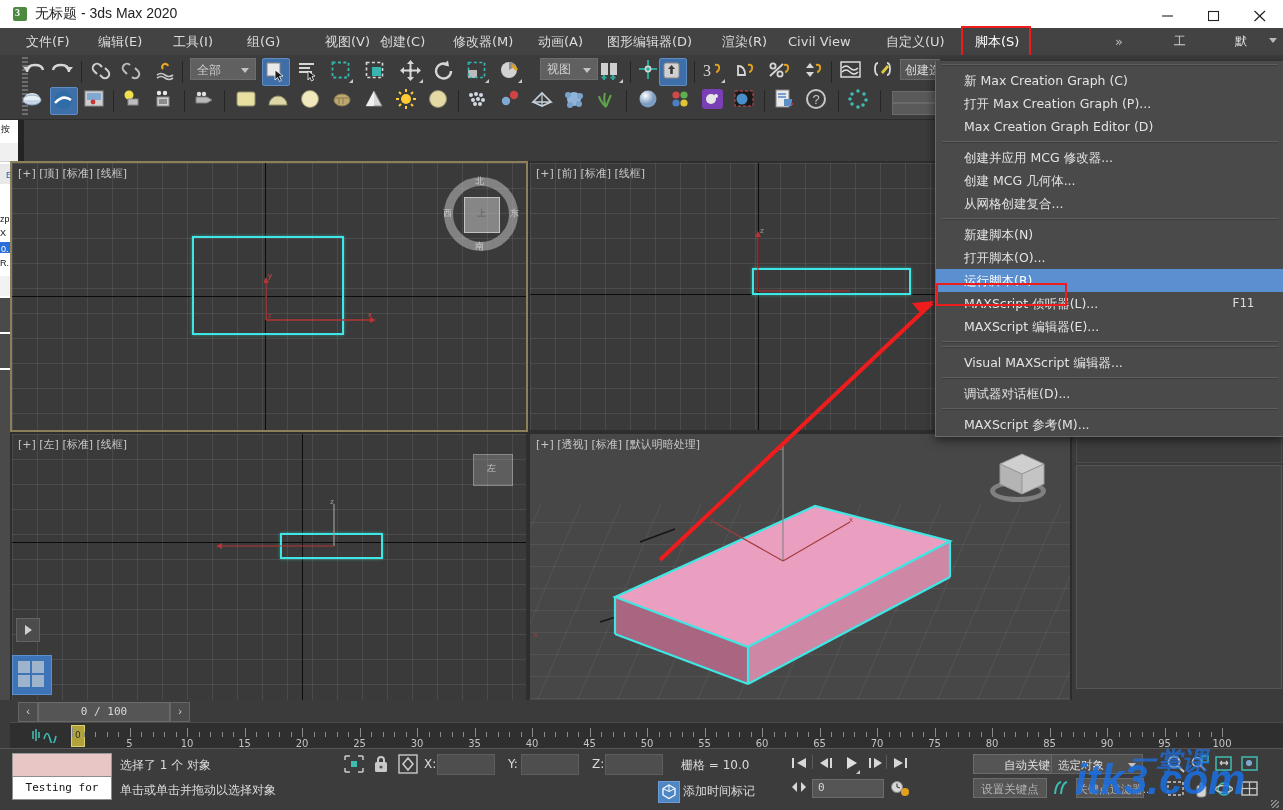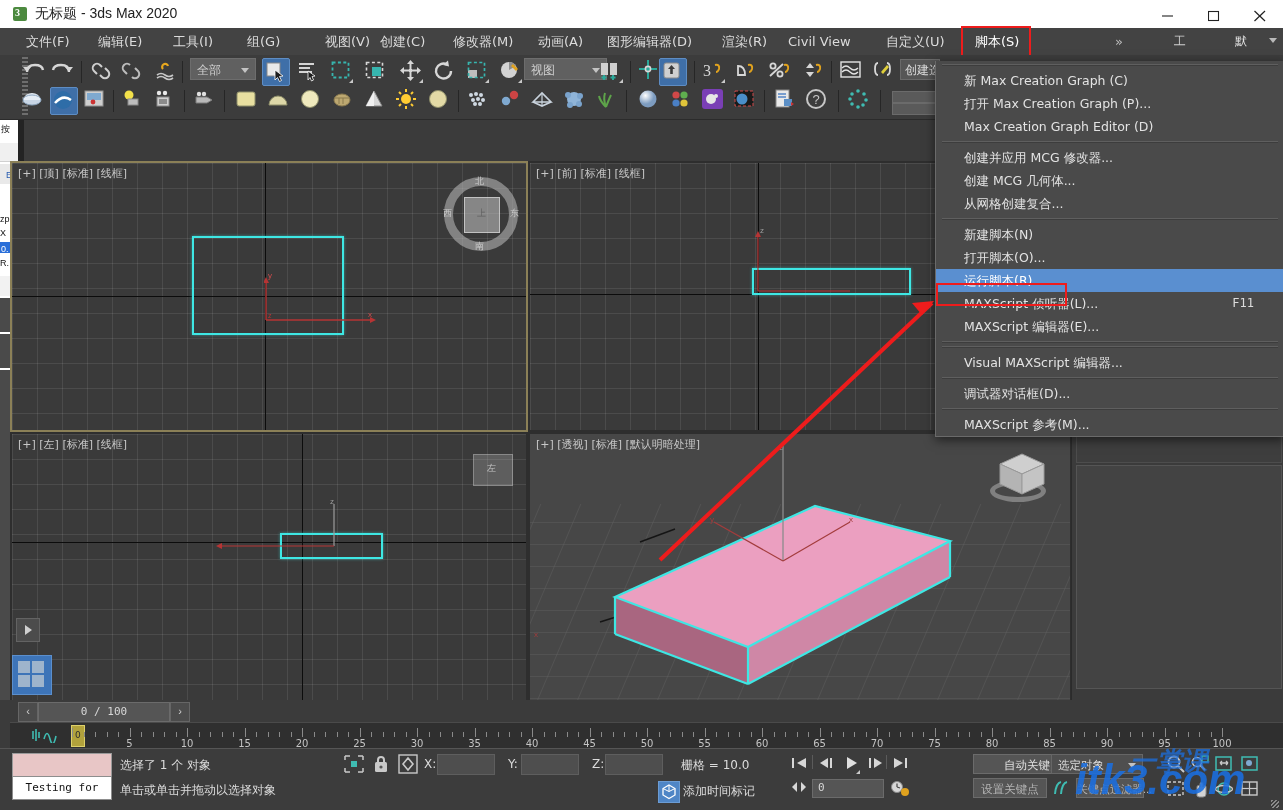--- a/index.html
+++ b/index.html
@@ -250,21 +250,21 @@
       <svg width="26" height="26" viewBox="0 0 26 26">
           <rect x="4" y="12" width="9" height="8" fill="#bdbdbd"></rect>
           <rect x="4.5" y="4.5" width="16" height="15" fill="none" stroke="#37b5ae" stroke-width="1.7" stroke-dasharray="3 2.4"></rect>
         </svg><span class="cornflag"></span></div>
     <div class="tbtn" style="left:497px;top:3px;">
       <svg width="26" height="26" viewBox="0 0 26 26">
           <circle cx="12" cy="12" r="8" fill="#d2d2d2"></circle>
           <path d="M12 4 a8 8 0 0 1 7 4 l-7 4 z" fill="#8e8e8e"></path>
           <path d="M16 6 l5 5 l-2 2 l-5 -5 z" fill="#e0a21e"></path>
         </svg><span class="cornflag"></span></div>
-    <div class="combo" style="left:524px;width:83px;">
+    <div class="combo" style="left:540px;width:58px;font-family:Liberation Mono, monospace;">
       <span>视图</span><span class="ar"></span>
     </div>
     <div class="tbtn" style="left:598px;top:3px;">
       <svg width="26" height="26" viewBox="0 0 26 26">
           <rect x="3" y="5" width="7" height="12" fill="#cfcfcf"></rect>
           <rect x="12" y="5" width="7" height="12" fill="#cfcfcf"></rect>
           <path d="M6 17 l0 5 M3.5 19.5 l5 0" stroke="#2aa99a" stroke-width="2"></path>
           <path d="M15 17 l0 5 M12.5 19.5 l5 0" stroke="#2aa99a" stroke-width="2"></path>
         </svg><span class="cornflag"></span></div>
     <div class="sep" style="left:630px;top:6px;"></div>

